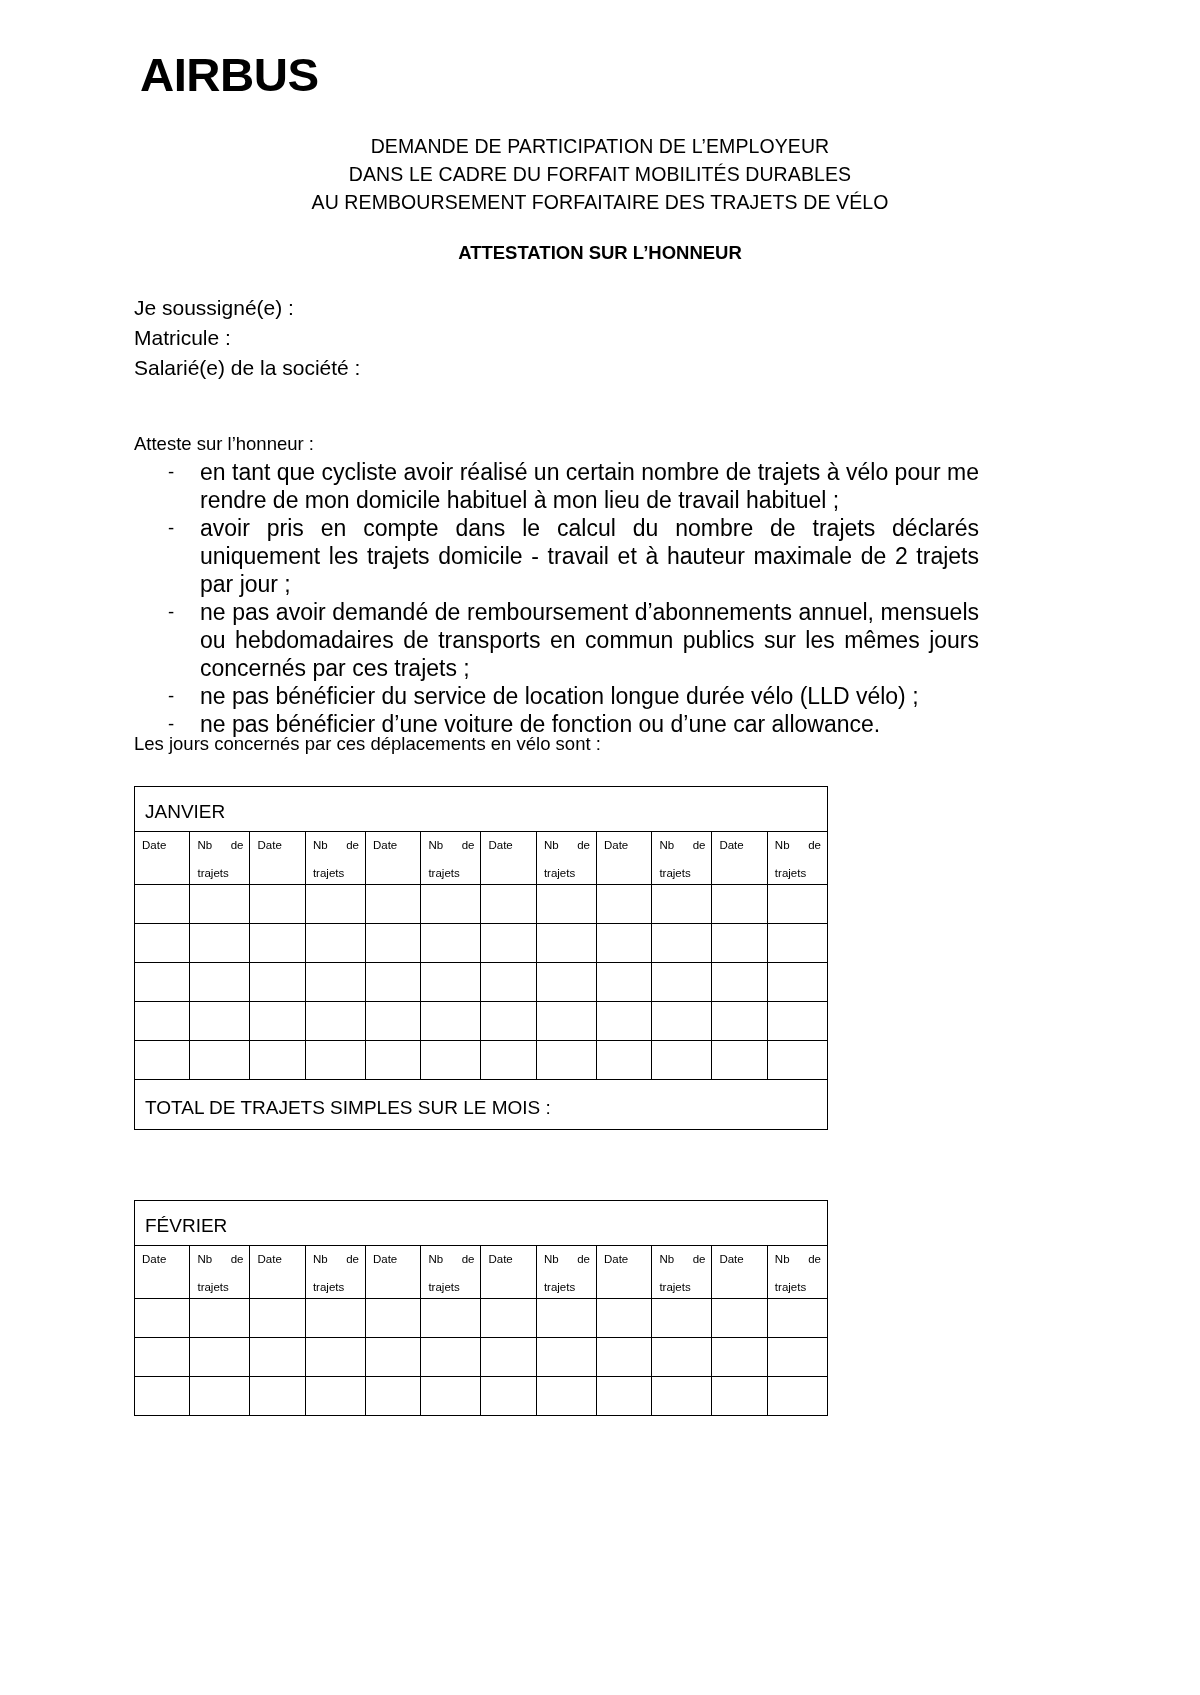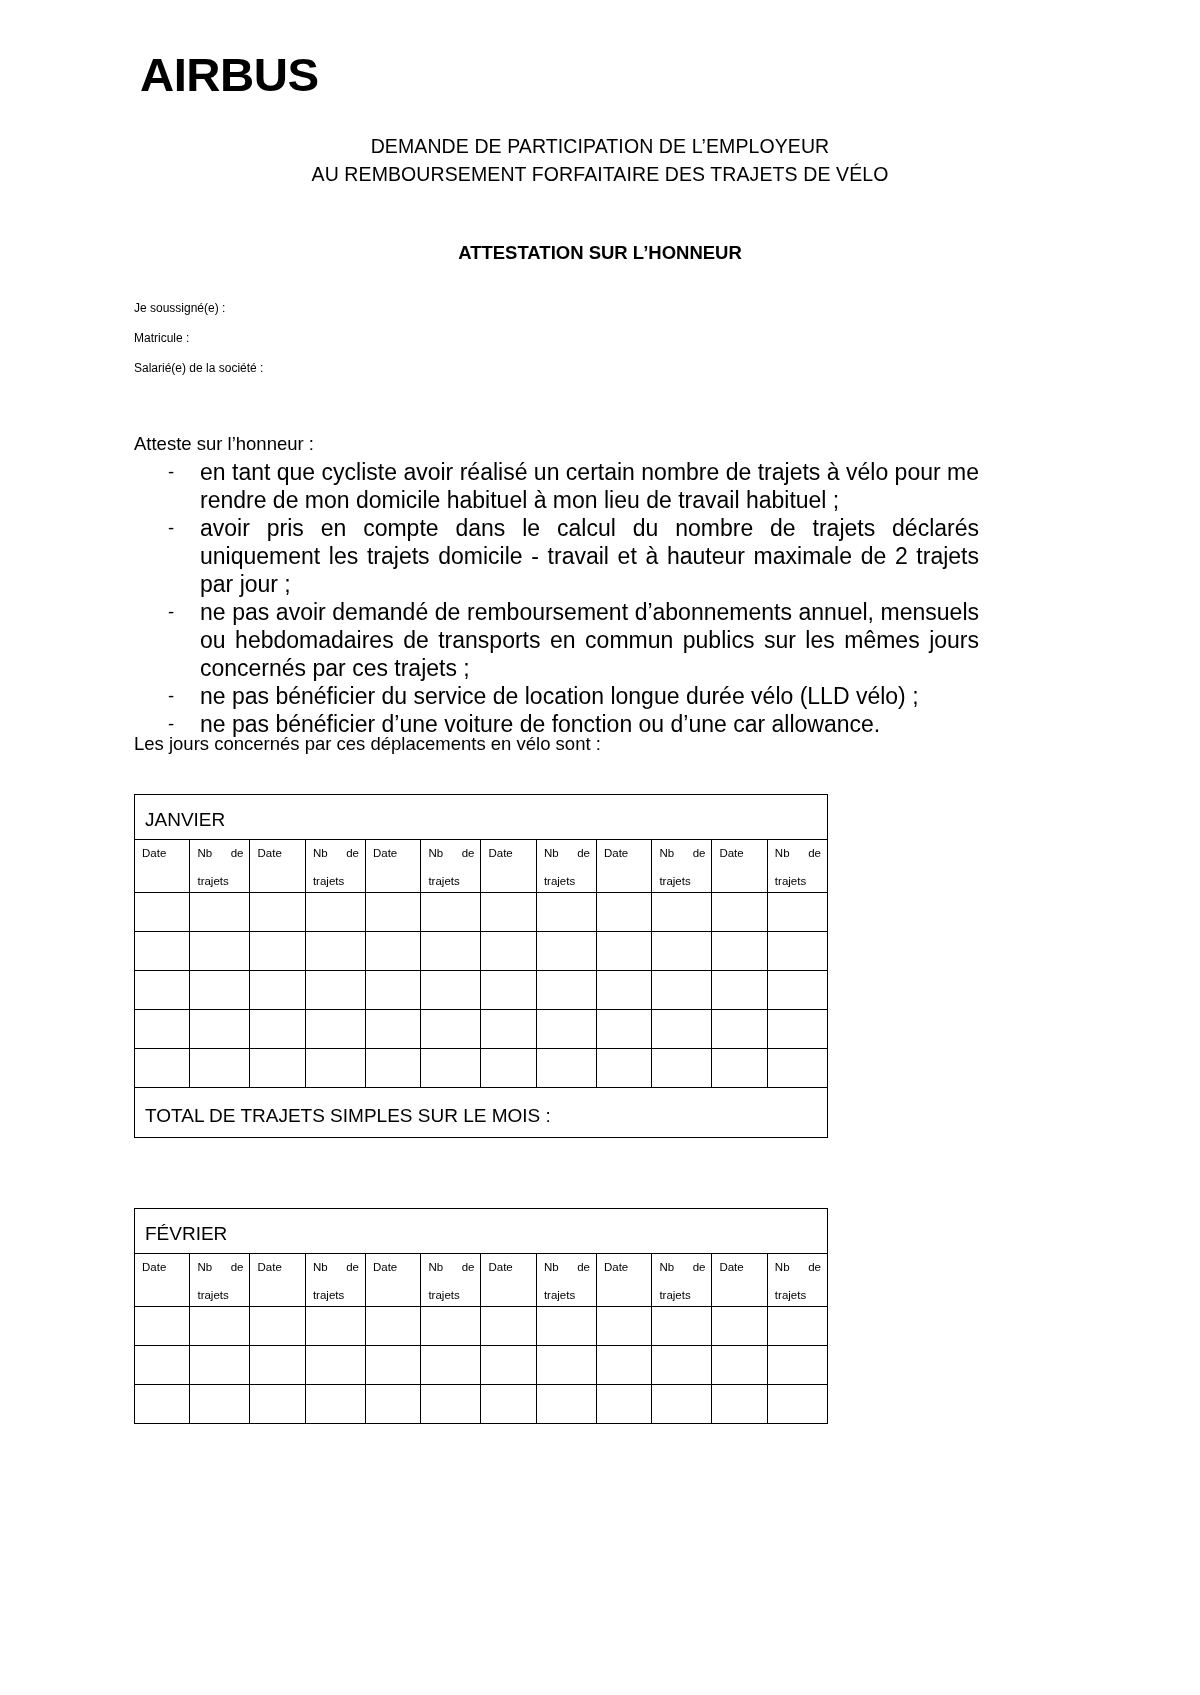--- a/index.html
+++ b/index.html
@@ -66,21 +66,21 @@
   }
 
   
   .identity {
     position: absolute;
     left: 134px;
     top: 293px;
     width: 700px;
   }
   .identity-line {
-    font-size: 12px;
+    font-size: 21px;
     line-height: 30px;
   }
 
   
   .attest-intro {
     position: absolute;
     left: 134px;
     top: 430px;
     font-size: 18.5px;
     line-height: 28px;
@@ -124,21 +124,20 @@
     font-size: 18.5px;
     line-height: 28px;
   }
 
   
   .month-table {
     position: absolute;
     border-collapse: collapse;
     table-layout: fixed;
     background: #ffffff;
-    margin-top: 8px;
   }
   .month-table td {
     border: 1.6px solid #000000;
     padding: 0;
     vertical-align: top;
     background: #ffffff;
   }
   .month-title-cell {
     height: 38px;
     padding: 6px 0 0 10px !important;
@@ -182,20 +181,21 @@
 <body>
 
 <div class="page">
 
   <div class="logo-wrap">
     <div class="logo">AIRBUS</div>
   </div>
 
   <div class="title-block">
     <div class="title-line">DEMANDE DE PARTICIPATION DE L’EMPLOYEUR</div>
+    <div class="title-line">DANS LE CADRE DU FORFAIT MOBILITÉS DURABLES</div>
     <div class="title-line">AU REMBOURSEMENT FORFAITAIRE  DES TRAJETS DE VÉLO</div>
   </div>
 
   <div class="subtitle-block">
     <div class="subtitle-line">ATTESTATION SUR L’HONNEUR</div>
   </div>
 
   <div class="identity">
     <div class="identity-line">Je soussigné(e) :</div>
     <div class="identity-line">Matricule :</div>

